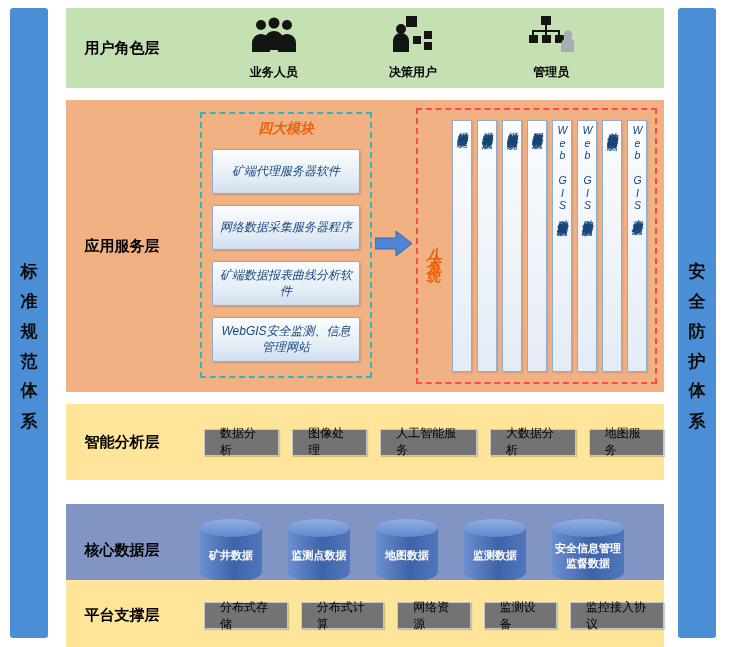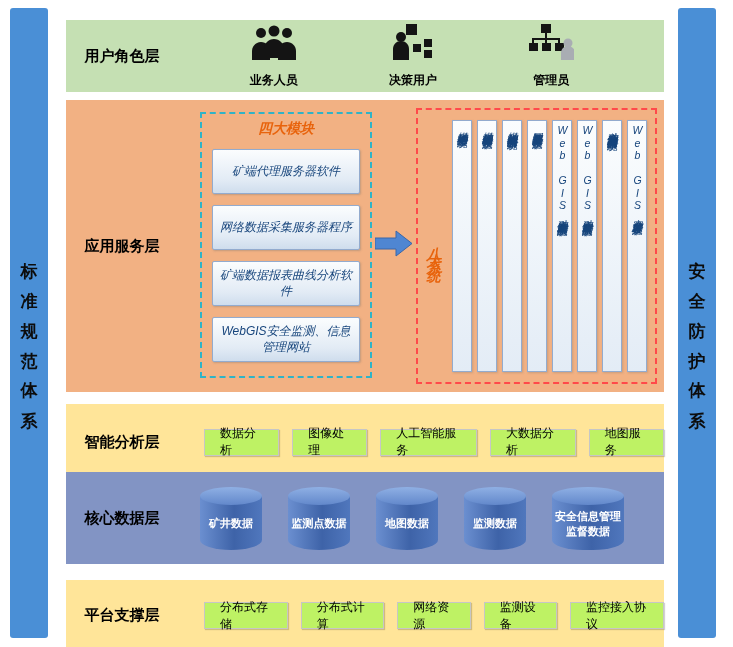--- a/index.html
+++ b/index.html
@@ -44,24 +44,24 @@
   .layers { position: absolute; left: 66px; top: 0; width: 598px; height: 647px; }
   .layer  { position: absolute; left: 0; width: 598px; display: flex; align-items: center; }
   .layer-label {
     width: 112px;
     flex: 0 0 auto;
     text-align: center;
     font-size: 15px;
     font-weight: bold;
     color: #000;
   }
-  #layer-user-role { top: 20px;   height: 72px;  background: #c5e0b3; }
+  #layer-user-role { top: 8px;   height: 80px;  background: #c5e0b3; }
   #layer-app       { top: 100px; height: 292px; background: #f2b183; }
   #layer-analysis  { top: 404px; height: 76px;  background: #ffe599; }
-  #layer-data      { top: 472px; height: 92px;  background: #8294c4; }
+  #layer-data      { top: 504px; height: 92px;  background: #8294c4; }
   #layer-platform  { top: 580px; height: 71px;  background: #ffe599; }
 
   
   .roles { flex: 1; display: flex; justify-content: space-around; padding: 0 44px 0 26px; }
   .role  { display: flex; flex-direction: column; align-items: center; gap: 12px; }
   .role-label { font-size: 12px; font-weight: bold; color: #000; }
   .role-icon svg { display: block; }
 
   
   .app-content { position: relative; flex: 1; height: 100%; font-style: italic; }
@@ -115,21 +115,21 @@
     text-orientation: upright;
     font-size: 10.5px;
     line-height: 17px;
     color: #17457c;
     letter-spacing: 0.5px;
   }
 
   
   .chip-row { flex: 1; display: flex; gap: 13px; padding-left: 26px; align-items: center; }
   .chip {
-    background: #bef264;
+    background: #737373;
     border: 1px solid #c6c6c6;
     height: 27px;
     padding: 0 15px;
     display: flex; align-items: center;
     font-size: 12px; color: #000;
     box-shadow: 1px 1px 1px rgba(0,0,0,.18);
   }
 
   
   .cyl-row { flex: 1; display: flex; gap: 26px; padding-left: 22px; align-items: center; }

